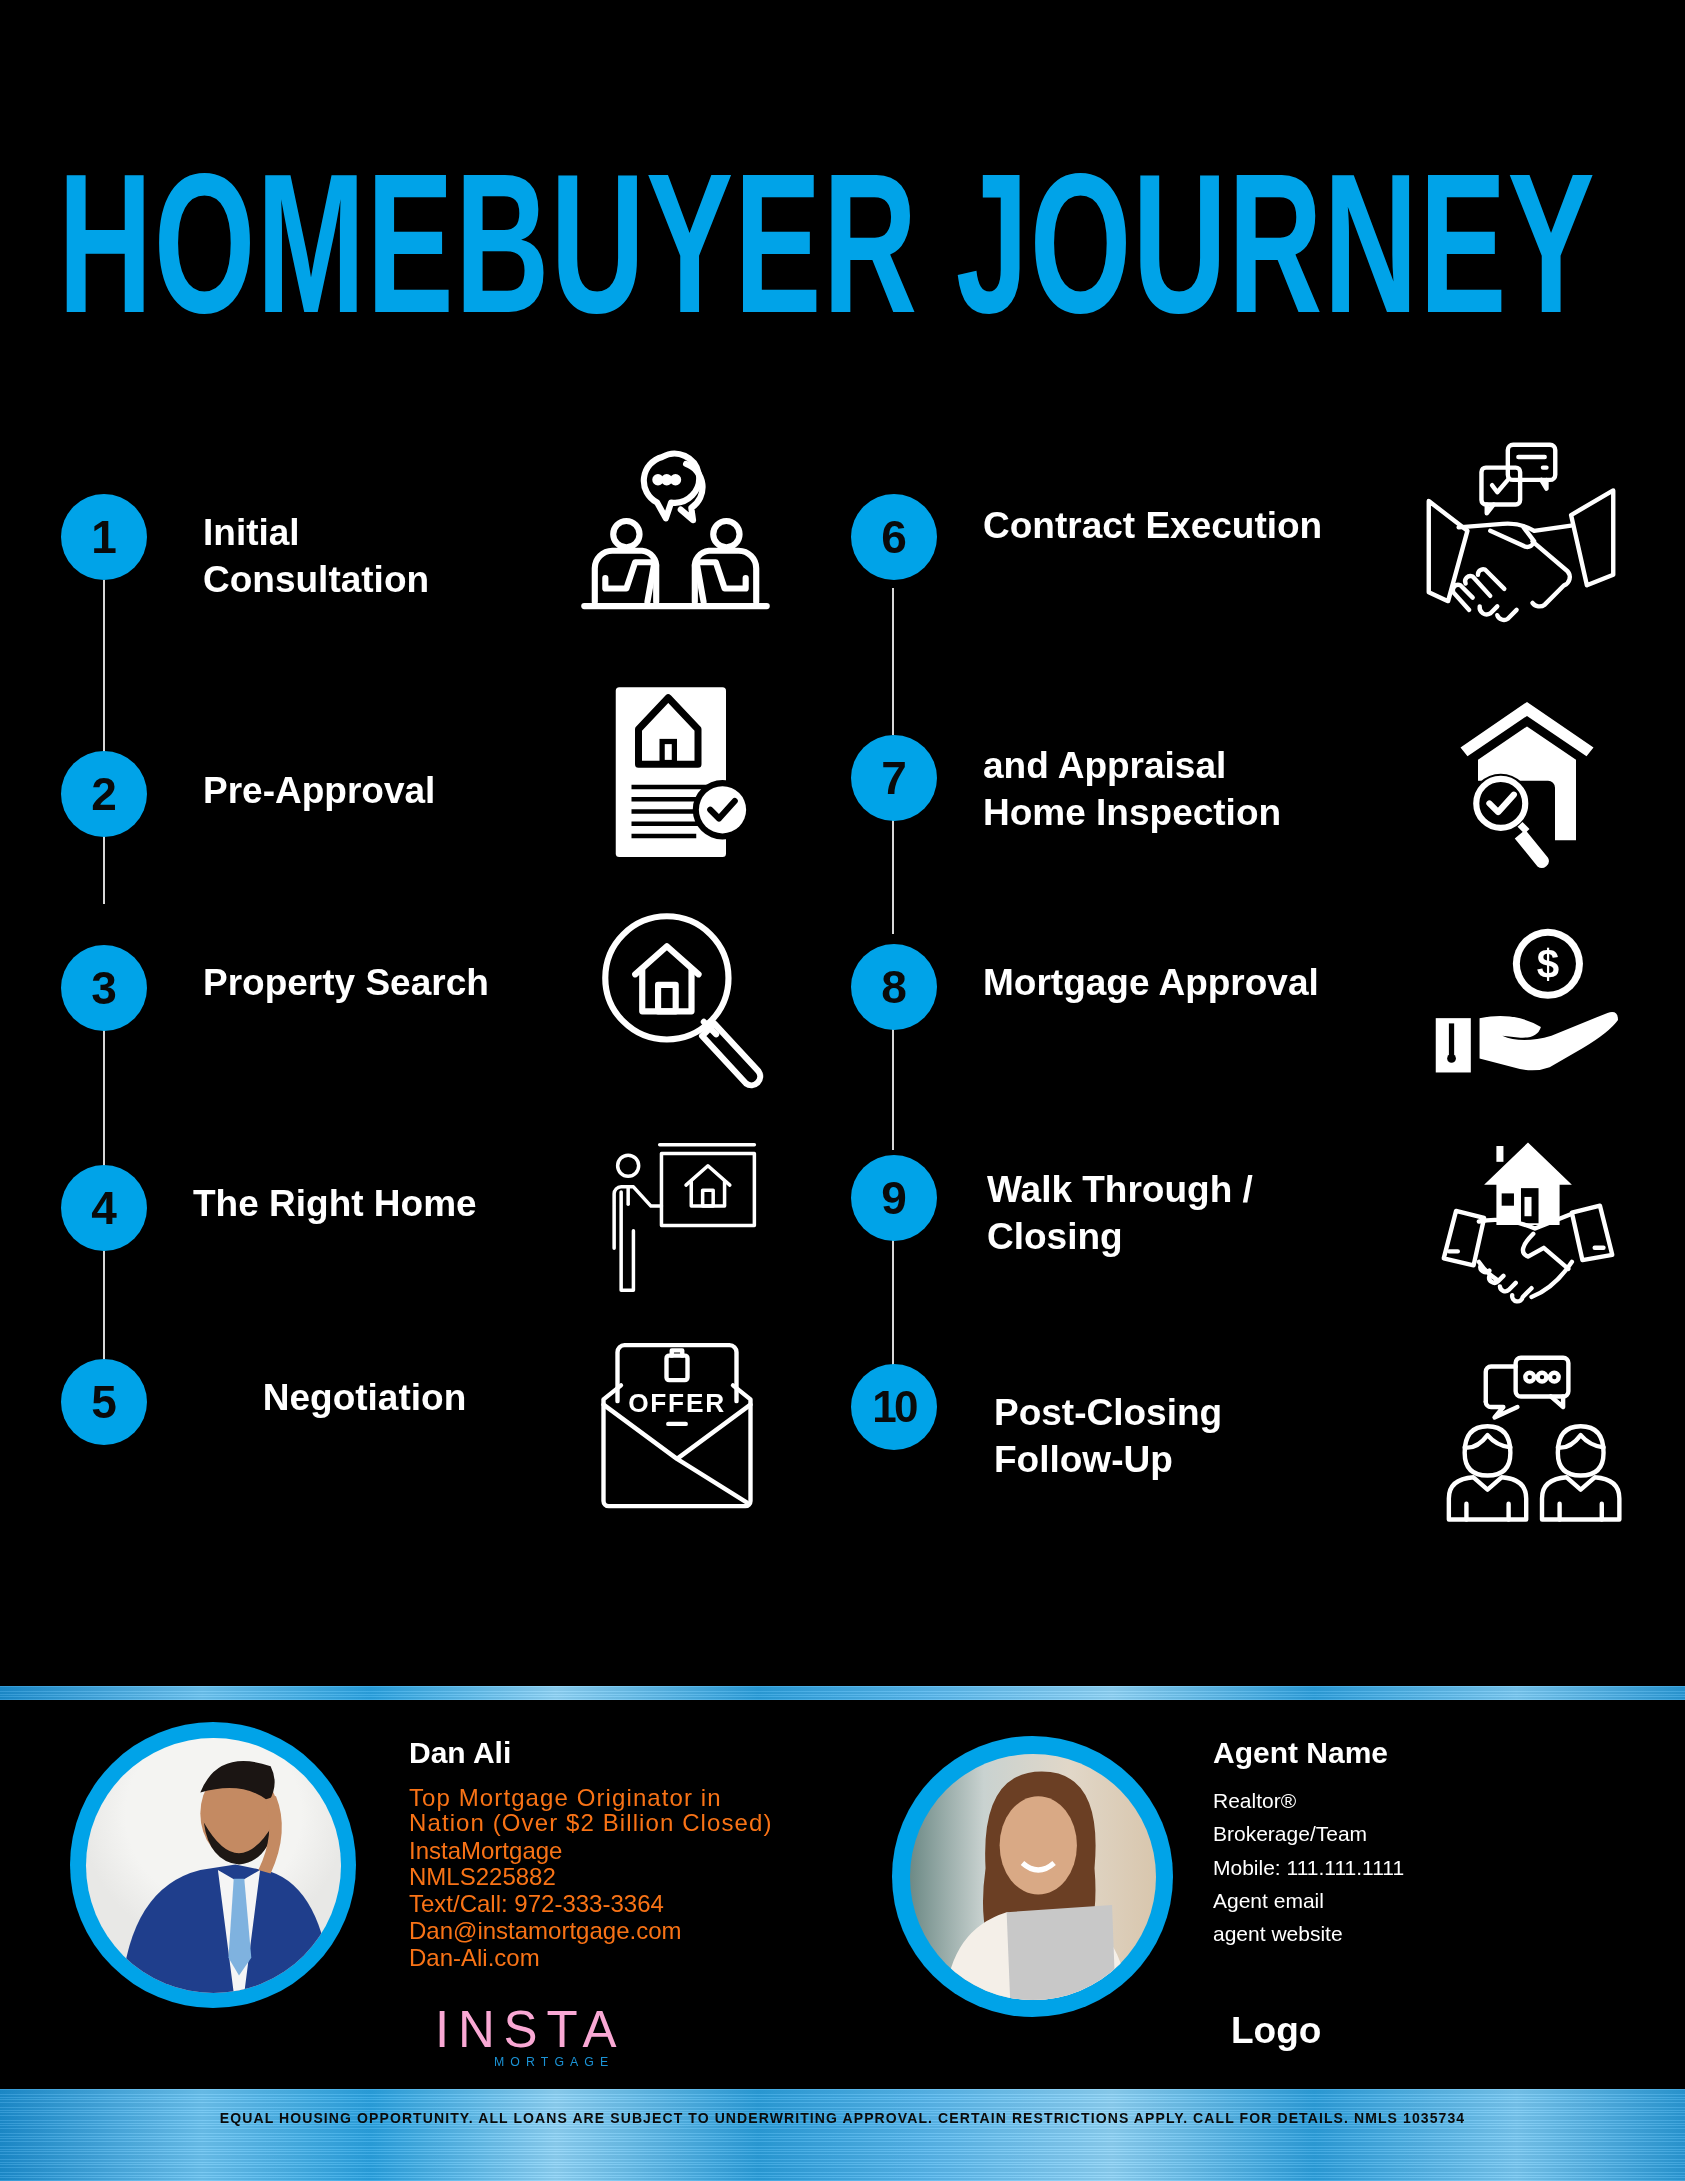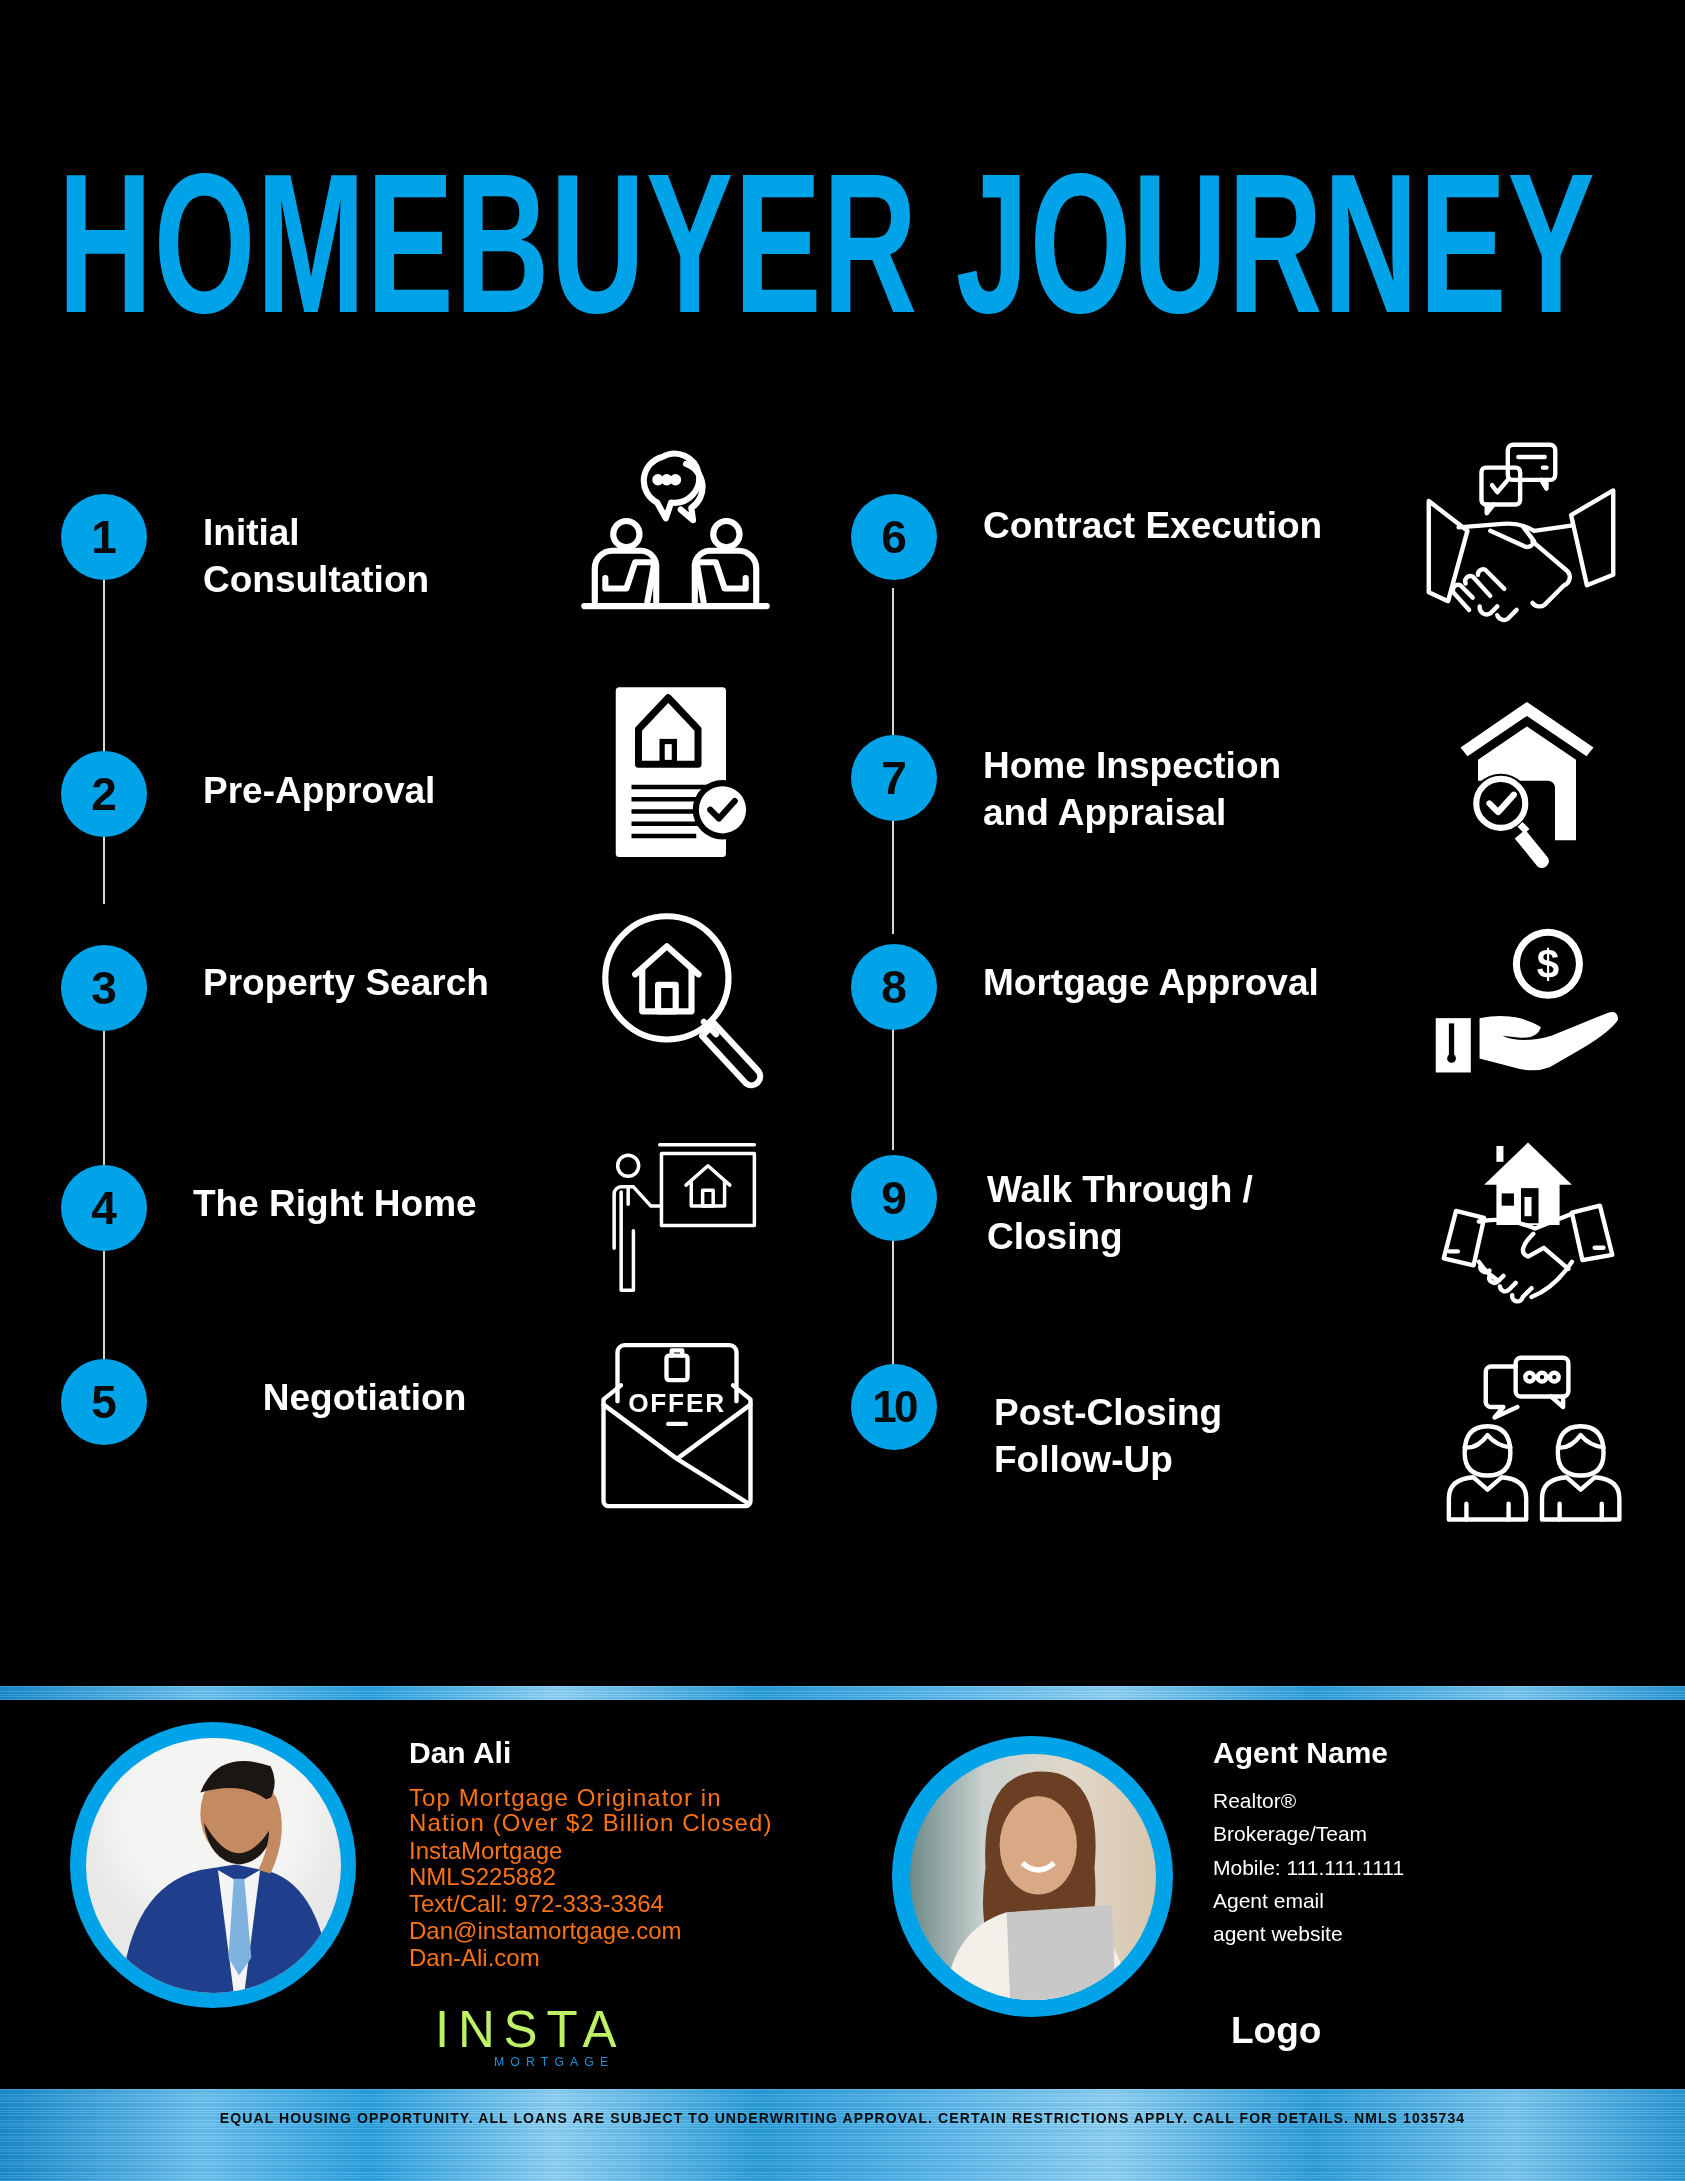--- a/index.html
+++ b/index.html
@@ -50,21 +50,21 @@
   }
   .photo-inner { position: absolute; border-radius: 50%; overflow: hidden; }
 
   .bio-name { position: absolute; font-weight: 700; font-size: 30px; color: #fff; white-space: nowrap; }
   .bio-line { position: absolute; font-size: 24px; color: #f97316; white-space: nowrap; line-height: 26px; }
   .bio-line.wide { letter-spacing: 1.1px; font-size: 24px; }
   .agent-line { position: absolute; font-size: 21px; color: #fff; white-space: nowrap; }
 
   .insta-word {
     position: absolute; left: 435px; top: 2000px; font-size: 51px; letter-spacing: 8.8px;
-    color: #bef264; font-weight: 400; white-space: nowrap;
+    color: #f9a8d4; font-weight: 400; white-space: nowrap;
   }
   .insta-sub {
     position: absolute; left: 494px; top: 2055px; font-size: 12.3px; letter-spacing: 6.1px;
     color: #1b93d6; white-space: nowrap;
   }
   .logo-text { position: absolute; left: 1231px; top: 2010px; font-size: 37px; font-weight: 700; color: #fff; }
 
   .disclaimer {
     position: absolute; left: 0; top: 2110px; width: 1685px; text-align: center;
     color: #0a0a0a; font-size: 14px; font-weight: 700; line-height: 17.6px; letter-spacing: 1.1px;
@@ -206,22 +206,22 @@
     <path d="M72 100 l40 18 a8 8 0 0 0 10 -6 l-12 -16"></path>
     <path d="M30 170 l18 20 M30 170 a6 6 0 0 1 8 -8 l14 14 M44 160 a6 6 0 0 1 8 -8 l20 22 M58 150 a6 6 0 0 1 8 -6 l22 22 M60 186 a8 8 0 0 0 12 8 l8 -8 M80 196 a8 8 0 0 0 12 4 l10 -10"></path>
     <path d="M120 112 l40 34 a10 10 0 0 1 -4 16 l-22 22 a10 10 0 0 1 -14 -2"></path>
   </svg>
 </div>
 
 <div class="step-num" style="left:851px; top:735px;">
     <span>7</span>
   </div>
 <div class="step-label" style="left:983px; top:742px;">
-  <span class="line">Home Inspection</span>
-    <span class="line">and Appraisal</span>
+  <span class="line">and Appraisal</span>
+    <span class="line">Home Inspection</span>
 </div>
 <div class="icon" style="left:1457px; top:698px; width:140px; height:167px;">
   <svg viewBox="0 0 160 190">
     <path d="M4 56 l76 -52 l76 52 l-8 10 l-68 -46 l-68 46 z" fill="#fff"></path>
     <path d="M24 70 l56 -38 l56 38 v92 h-24 v-60 a8 8 0 0 0 -8 -8 h-80 z" fill="#fff"></path>
     <circle cx="50" cy="120" r="34" fill="#000"></circle>
     <circle cx="50" cy="120" r="28" fill="none" stroke="#fff" stroke-width="7"></circle>
     <path d="M37 120 l10 10 l18 -20" fill="none" stroke="#fff" stroke-width="7" stroke-linecap="round" stroke-linejoin="round"></path>
     <path d="M72 144 l8 8" stroke="#fff" stroke-width="8"></path>
     <path d="M78 150 l26 32 a8 8 0 0 1 -12 10 l-26 -32 z" fill="#fff"></path>

